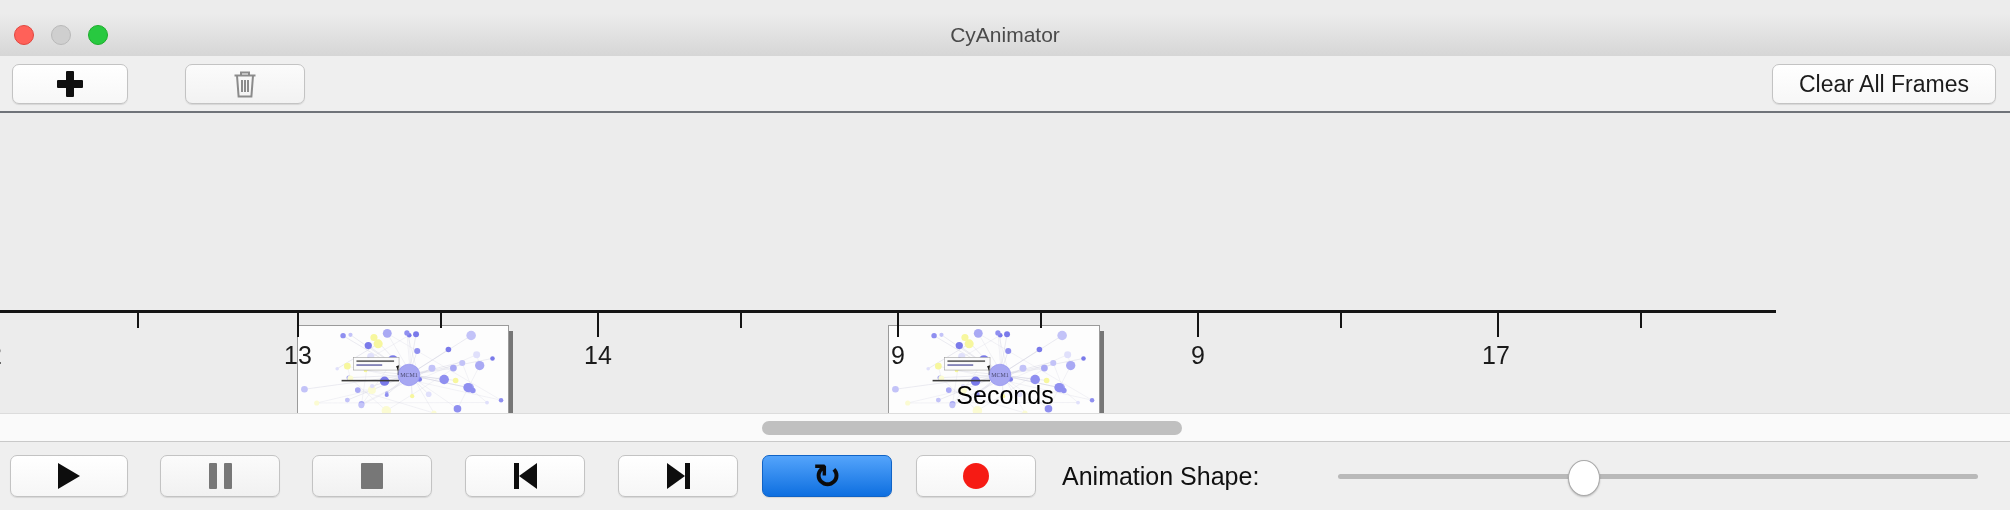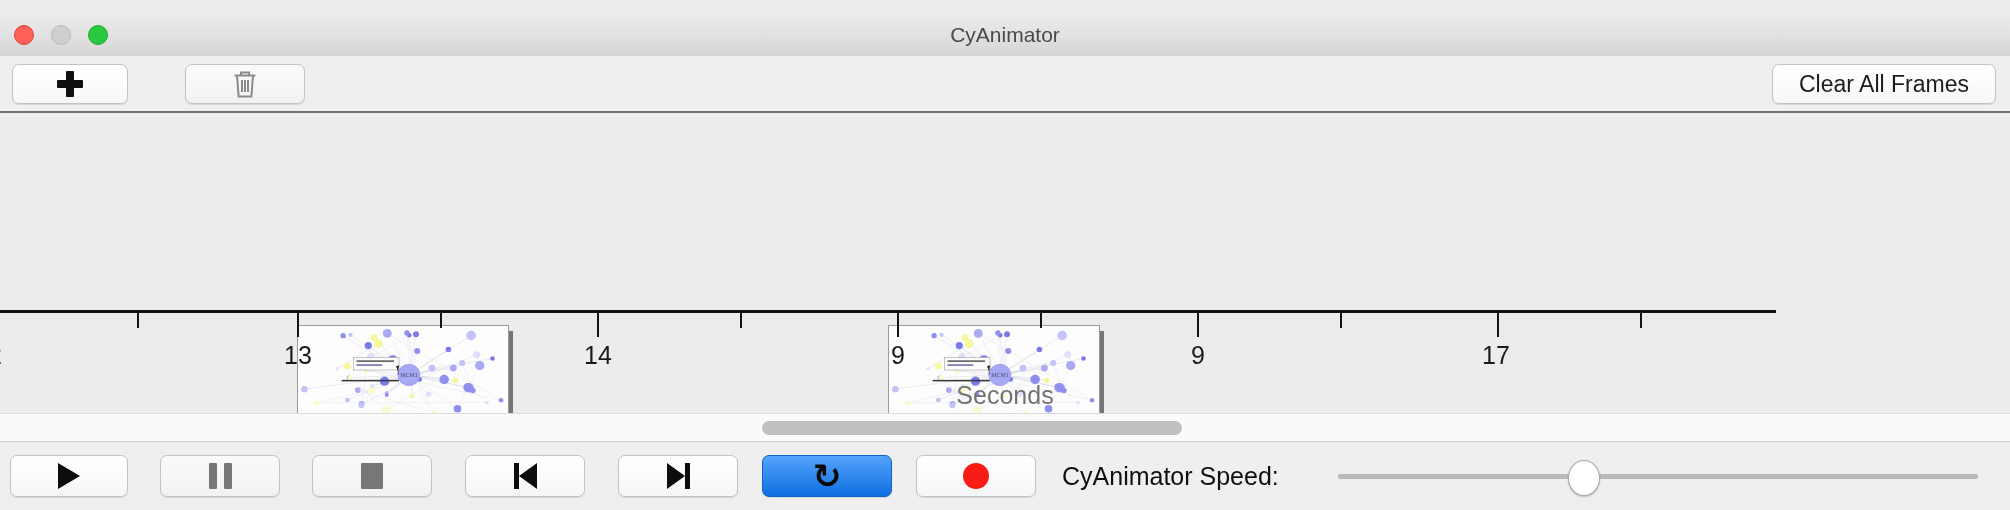--- a/index.html
+++ b/index.html
@@ -85,21 +85,21 @@
   .axis-line{position:absolute;left:0;top:197px;width:2010px;height:3px;background:#141414;}
   .tick{position:absolute;top:200px;width:2px;background:#141414;}
   .tick.major{height:24px;}
   .tick.minor{height:15px;}
   .tick-label{
     position:absolute;top:228px;font-size:25px;color:#1a1a1a;
     transform:translateX(-50%);white-space:nowrap;
   }
   .axis-title{
     position:absolute;top:268px;left:0;width:2010px;text-align:center;
-    font-size:25px;color:#737373;
+    font-size:25px;color:#000000;
   }
 
   
   .hscroll{
     position:absolute;left:0;top:413px;width:2010px;height:28px;
     background:#fafafa;border-top:1px solid #dcdcdc;
   }
   .hscroll-thumb{
     position:absolute;top:7px;height:14px;border-radius:7px;background:#c0c0c0;
   }
@@ -587,20 +587,20 @@
             <span class="bar"></span>
           </span>
         </div>
         <div class="pbtn active" style="left: 762px; width: 130px;">
           <span class="loop-glyph">↻</span>
         </div>
         <div class="pbtn" style="left: 916px; width: 120px;">
           <span class="rec-dot"></span>
         </div>
       </div>
-    <div class="speed-label" id="speed-label" style="left: 1062px;">CyAnimator Speed:</div>
+    <div class="speed-label" id="speed-label" style="left: 1062px;">Animation Shape:</div>
     <div class="slider" id="speed-slider" style="left: 1338px; width: 640px;">
       <div class="slider-track"></div>
       <div class="slider-thumb" id="speed-thumb" style="left: 246.4px;"></div>
     </div>
   </div>
 
 </div>
 
 </body></html>

